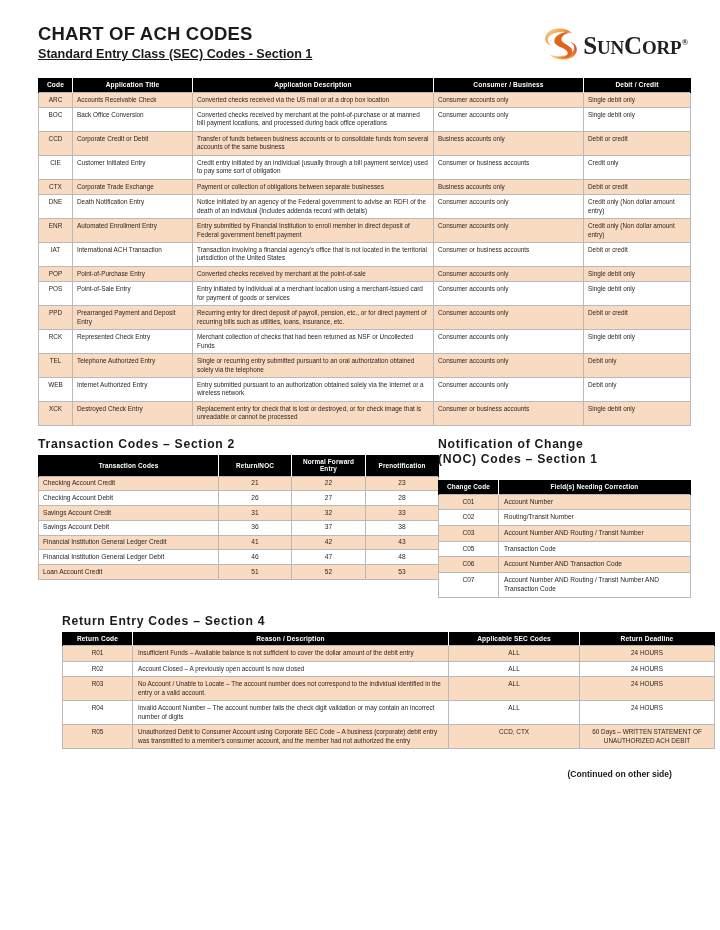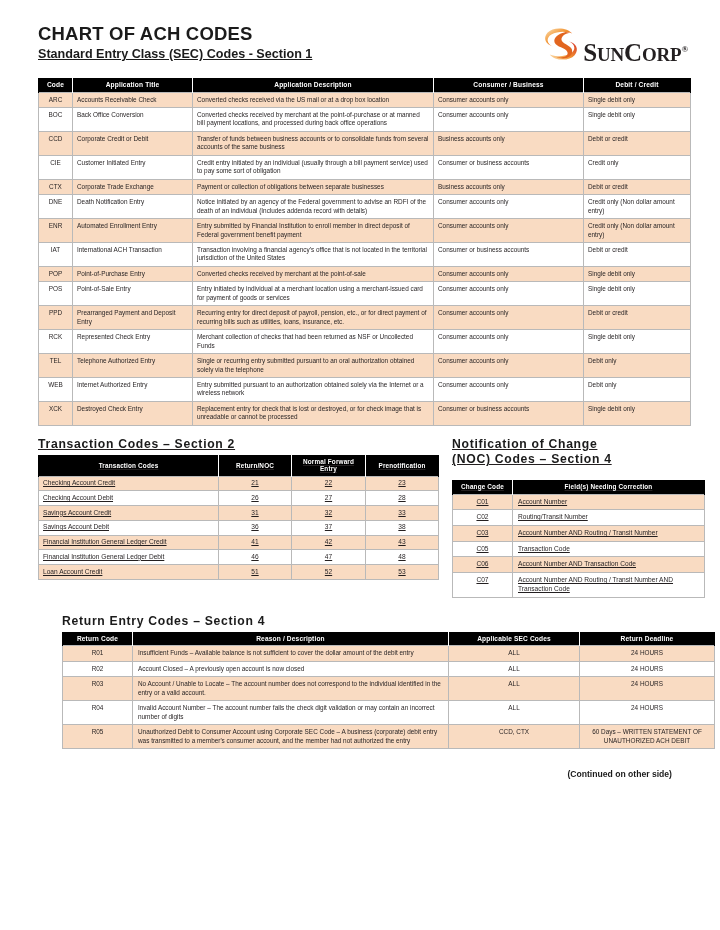--- a/index.html
+++ b/index.html
@@ -41,21 +41,21 @@
   .sub-title {
     font-size: 12.6px;
     font-weight: bold;
     line-height: 1.2;
     margin-top: 2px;
     color: #1b1b1b;
     text-decoration: underline;
   }
   .logo-wrap {
     display: flex;
-    align-items: flex-end;
+    align-items: center;
     margin-top: 2px;
     margin-right: 2px;
   }
   .logo-mark {
     width: 40px;
     height: 40px;
     margin-right: 2px;
     flex: none;
   }
   .logo-text {
@@ -108,22 +108,20 @@
 
   
   .sec1 { margin-top: 4px; }
   .sec1 td { font-size: 6.4px; }
   .sec1 .code { text-align: center; font-weight: normal; }
 
   
   .mid {
     display: flex;
     margin-top: 11px;
-    gap: 14px;
-    text-decoration: underline;
   }
   .col-left { width: 400px; flex: none; }
   .col-right { width: 252px; flex: none; }
 
   .sec-heading {
     font-size: 12.2px;
     font-weight: bold;
     letter-spacing: .7px;
     color: #1b1b1b;
     margin-bottom: 3px;
@@ -374,21 +372,21 @@
               <td class="num">52</td>
               <td class="num">53</td>
             </tr>
           </tbody>
       </table>
     </div>
 
     <div class="col-right">
       <div class="sec-heading two-line">
         <div>Notification of Change</div>
-        <div>(NOC) Codes – Section 4</div>
+        <div>(NOC) Codes – Section 1</div>
       </div>
       <table class="sec3">
         <colgroup>
             <col style="width:60px">
             <col style="width:192px">
           </colgroup>
         <thead>
           <tr>
             <th>Change Code</th>
             <th>Field(s) Needing Correction</th>

